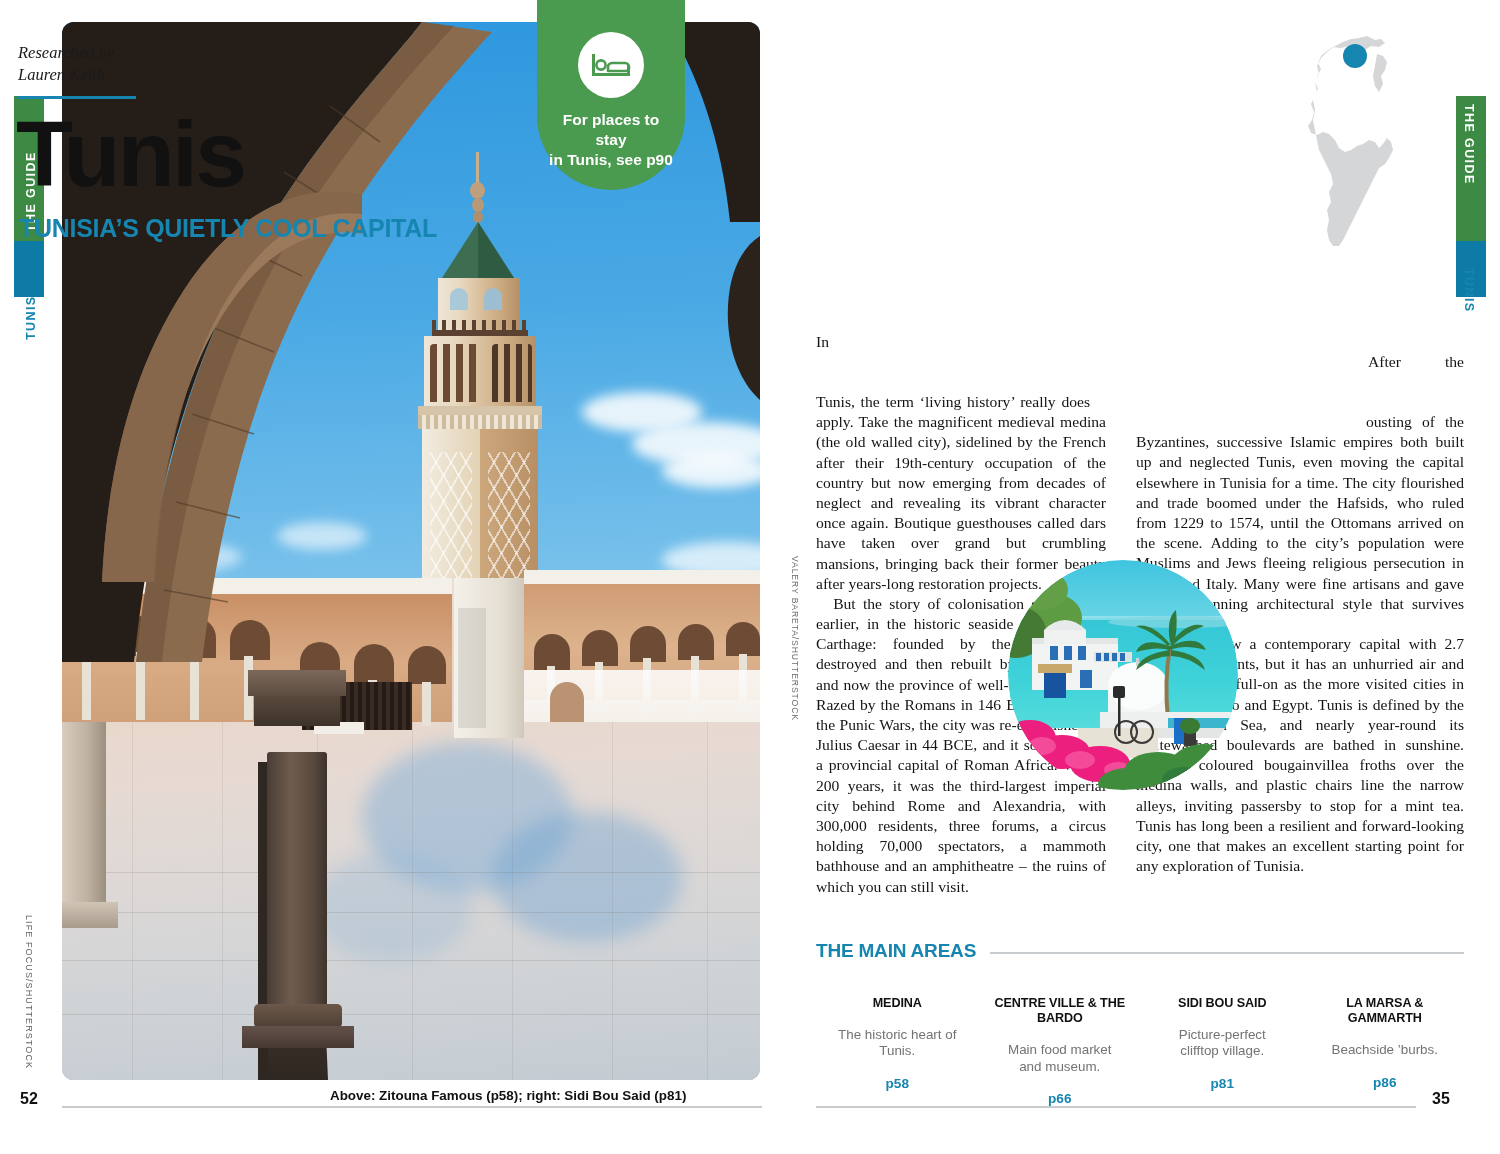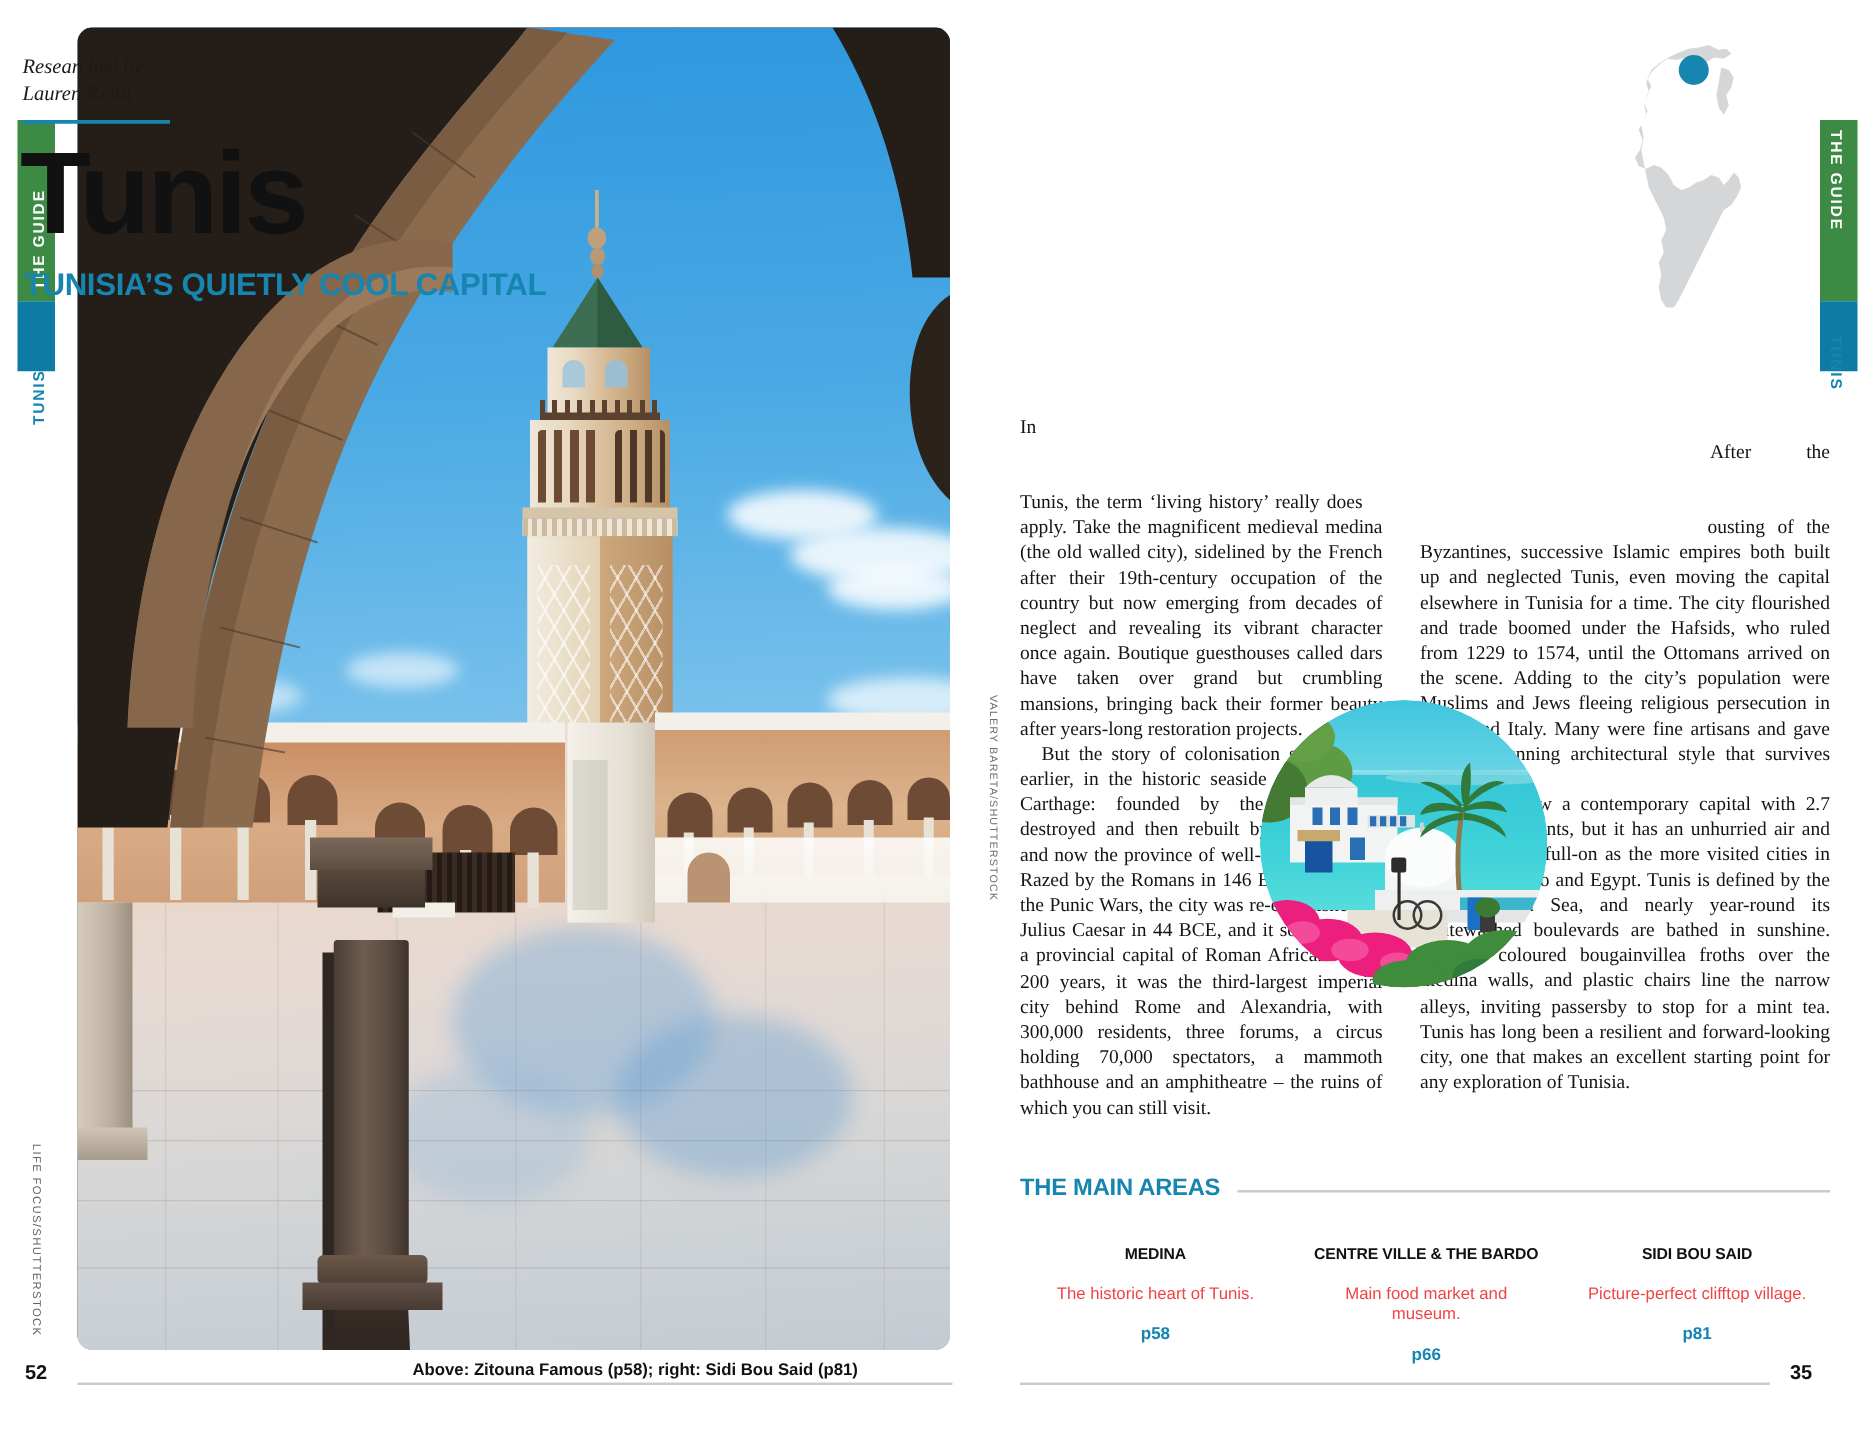--- a/index.html
+++ b/index.html
@@ -83,21 +83,21 @@
   .credit-vert{position:absolute;left:800px;top:556px;color:#6b6e71;font-size:8.6px;
       letter-spacing:.9px;white-space:nowrap;transform:rotate(90deg);transform-origin:left top;}
 
   .areas-title{position:absolute;left:816px;top:940px;font-size:19px;font-weight:bold;
                color:#1685b0;letter-spacing:-0.2px;}
   .areas-rule{position:absolute;left:990px;top:952px;width:474px;height:1.5px;background:#c9ccce;}
   .areas{position:absolute;left:816px;top:996px;width:650px;display:flex;}
   .area{flex:1;text-align:center;padding:0 4px;}
   .area h4{margin:0 0 3px;font-size:12.6px;font-weight:bold;color:#111;
            letter-spacing:-0.1px;line-height:1.2;}
-  .area p{margin:16px;font-size:13.4px;color:#ef4444;line-height:1.22;}
+  .area p{margin:16px;font-size:13.4px;color:#737373;line-height:1.22;}
   .area .pg{display:block;margin-top:14px;font-size:13.6px;font-weight:bold;color:#1685b0;}
 
   .bottom-rule-l{position:absolute;left:62px;top:1106px;width:700px;height:1.5px;background:#c9ccce;}
   .bottom-rule-r{position:absolute;left:816px;top:1106px;width:600px;height:1.5px;background:#c9ccce;}
   .pageno{position:absolute;font-size:16px;font-weight:bold;color:#111;}
   .caption{position:absolute;left:330px;top:1088px;font-size:13.4px;font-weight:bold;color:#111;}
 </style>
 </head>
 <body>
 
@@ -278,20 +278,33 @@
          background:linear-gradient(90deg,#d7ccbe,#bdb0a0 60%,#9b8f80);"></div>
     <div style="position:absolute;left:0;top:880px;width:56px;height:26px;
          background:linear-gradient(180deg,#cfc4b5,#a79b8c);"></div>
 
     <div style="position:absolute;left:206px;top:1026px;width:58px;height:32px;
          background:linear-gradient(180deg,rgba(60,50,42,.45),rgba(60,50,42,0));"></div>
   </div>
 
   <div class="photo-credit-left">LIFE FOCUS/SHUTTERSTOCK</div>
 
+  <div class="badge">
+    <div class="badge-circle">
+      <svg width="40" height="26" viewBox="0 0 40 26">
+        <rect x="1" y="2" width="3" height="22" fill="#4a9a4f"></rect>
+        <rect x="1" y="21" width="38" height="3" fill="#4a9a4f"></rect>
+        <rect x="36" y="13" width="3" height="11" fill="#4a9a4f"></rect>
+        <circle cx="10" cy="13" r="4.6" fill="none" stroke="#4a9a4f" stroke-width="2.6"></circle>
+        <path d="M17 19 h18 a3 3 0 0 0 3-3 v-1 a4 4 0 0 0-4-4 H21 a4 4 0 0 0-4 4 z" fill="none" stroke="#4a9a4f" stroke-width="2.6" stroke-linejoin="round"></path>
+      </svg>
+    </div>
+    <div class="badge-text">For places to stay</div>
+    <div class="badge-text">in Tunis, see p90</div>
+  </div>
 
   <div class="byline">
     <div>Researched by</div>
     <div>Lauren Keith</div>
   </div>
   <div class="byline-rule"></div>
 
   <div class="bigtitle">Tunis</div>
   <div class="subtitle">TUNISIA’S QUIETLY COOL CAPITAL</div>
 
@@ -475,20 +488,25 @@
     <div class="area">
       <h4>CENTRE VILLE &amp; THE BARDO</h4>
       <p>Main food market and museum.</p>
       <span class="pg">p66</span>
     </div>
     <div class="area">
       <h4>SIDI BOU SAID</h4>
       <p>Picture-perfect clifftop village.</p>
       <span class="pg">p81</span>
     </div>
+    <div class="area">
+      <h4>LA MARSA &amp; GAMMARTH</h4>
+      <p>Beachside ’burbs.</p>
+      <span class="pg">p86</span>
+    </div>
   </div>
 
   <div class="caption">Above: Zitouna Famous (p58); right: Sidi Bou Said (p81)</div>
   <div class="bottom-rule-l"></div>
   <div class="bottom-rule-r"></div>
   <div class="pageno" style="left:20px;top:1090px;">52</div>
   <div class="pageno" style="left:1432px;top:1090px;">35</div>
 
 </div>
 

